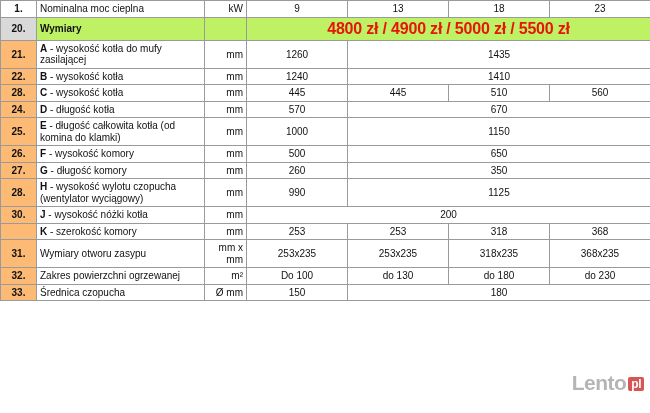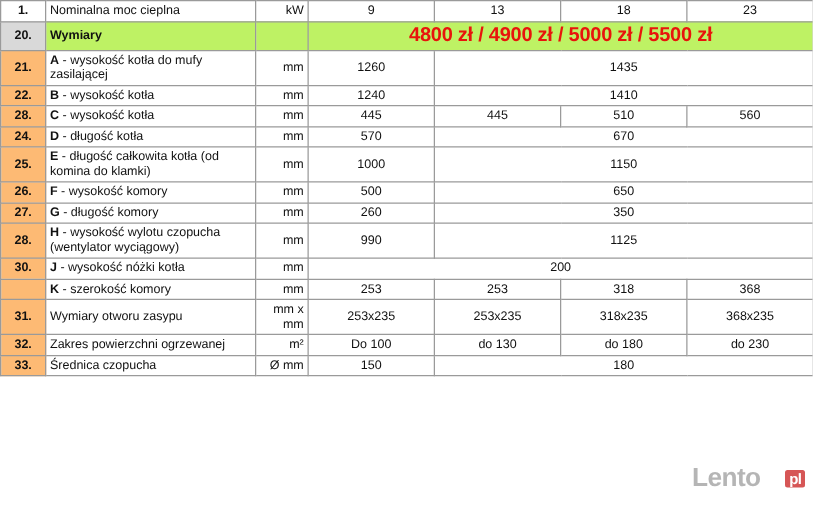--- a/index.html
+++ b/index.html
@@ -82,21 +82,21 @@
     user-select: none;
   }
   .watermark .pl {
     display: inline-block;
     background: rgba(200,30,30,0.75);
     color: #ffffff;
     font-size: 12px;
     padding: 0 3px;
     border-radius: 2px;
     vertical-align: middle;
-    margin-left: 20px;
+    margin-left: 2px;
   }
 </style>
 </head>
 <body>
 
 <table class="spec">
   <colgroup>
     <col class="c-num">
       <col class="c-desc">
       <col class="c-unit">

